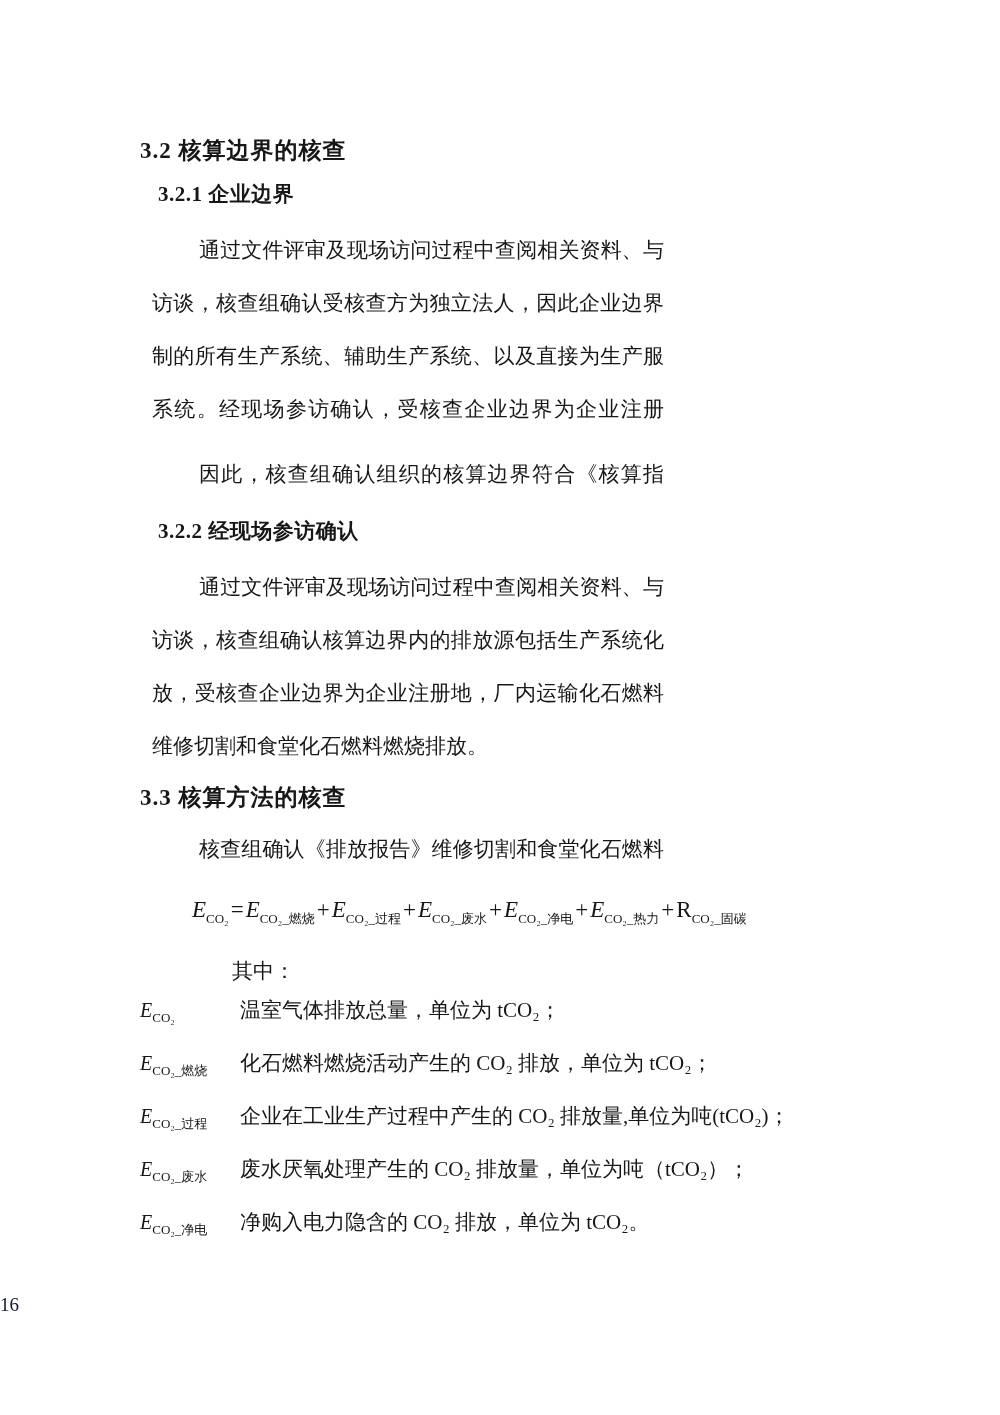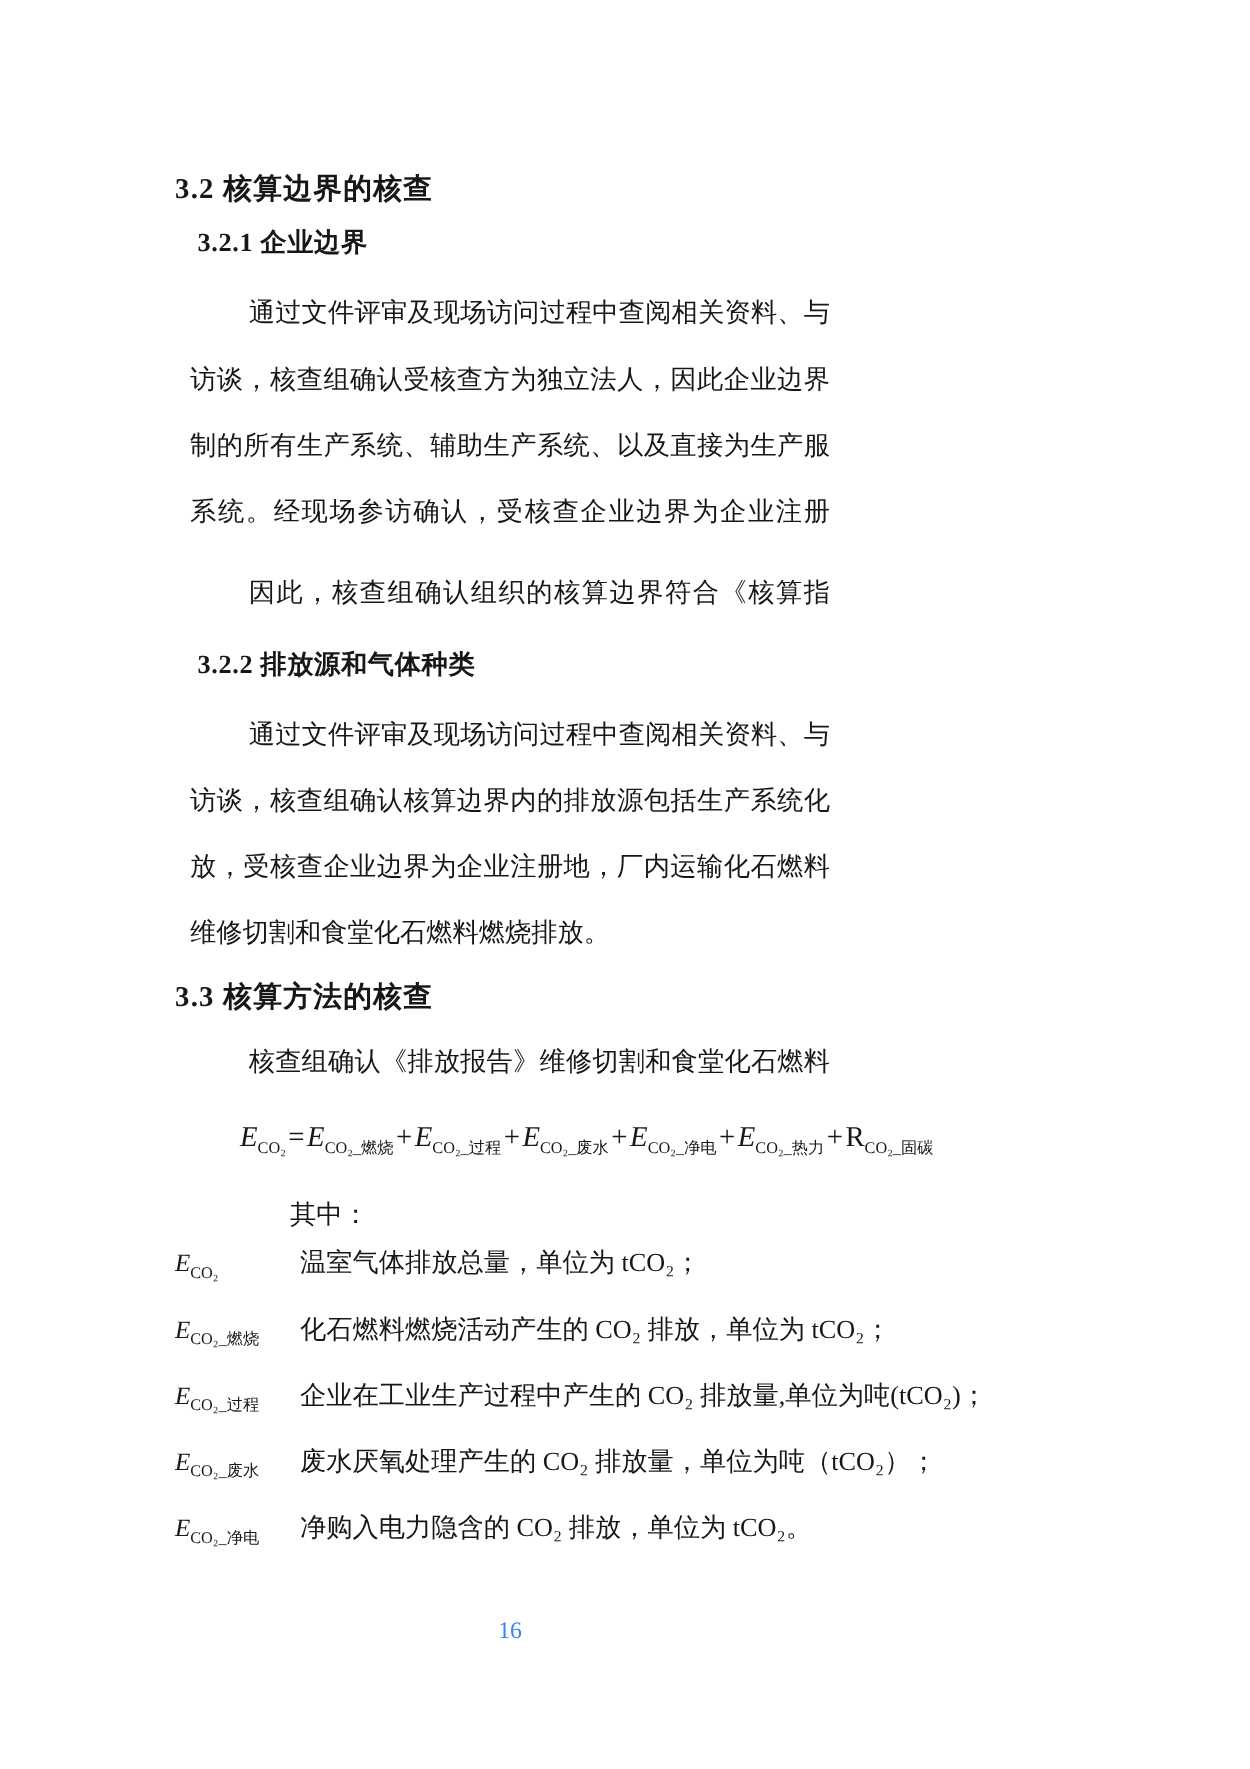--- a/index.html
+++ b/index.html
@@ -94,23 +94,22 @@
   }
   .def-text {
     white-space: nowrap;
   }
 
   .page-num {
     position: absolute;
     left: 0;
     right: 0;
     top: 1294px;
-    text-align: center;
     font-size: 19px;
-    color: #3b82f6;
+    color: #0f172a;
   }
 </style>
 </head>
 <body>
 
 <div class="page">
 
   <h1 class="sec h32">3.2 核算边界的核查</h1>
 
   <h2 class="subsec h321">3.2.1 企业边界</h2>
@@ -120,21 +119,21 @@
   <div class="line">通过文件评审及现场访问过程中查阅相关资料、与受核查方代表</div>
       <div class="line">访谈，核查组确认受核查方为独立法人，因此企业边界为受核查方控</div>
       <div class="line">制的所有生产系统、辅助生产系统、以及直接为生产服务的附属生产</div>
       <div class="line">系统。经现场参访确认，受核查企业边界为企业注册地。</div>
     </div>
 
   <div class="para">
     <div class="line">因此，核查组确认组织的核算边界符合《核算指南》的要求。</div>
   </div>
 
-  <h2 class="subsec h322">3.2.2 排放源和气体种类</h2>
+  <h2 class="subsec h322">3.2.2 经现场参访确认</h2>
 
   <div class="para">
 
   <div class="line">通过文件评审及现场访问过程中查阅相关资料、与受核查方代表</div>
       <div class="line">访谈，核查组确认核算边界内的排放源包括生产系统化石燃料燃烧排</div>
       <div class="line">放，受核查企业边界为企业注册地，厂内运输化石燃料燃烧排放，</div>
       <div class="line">维修切割和食堂化石燃料燃烧排放。</div>
     </div>
 
   <h1 class="sec h33">3.3 核算方法的核查</h1>

